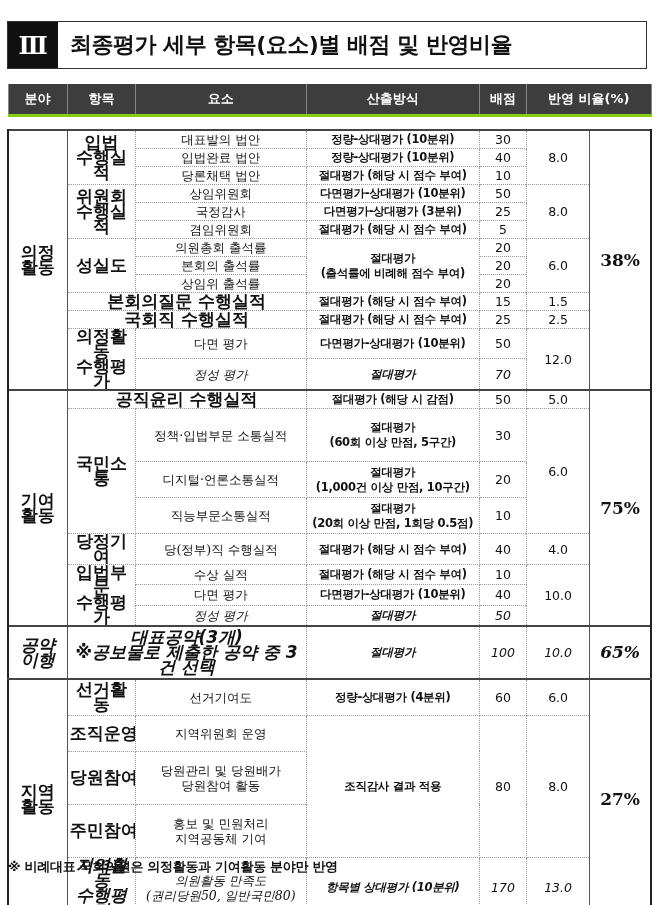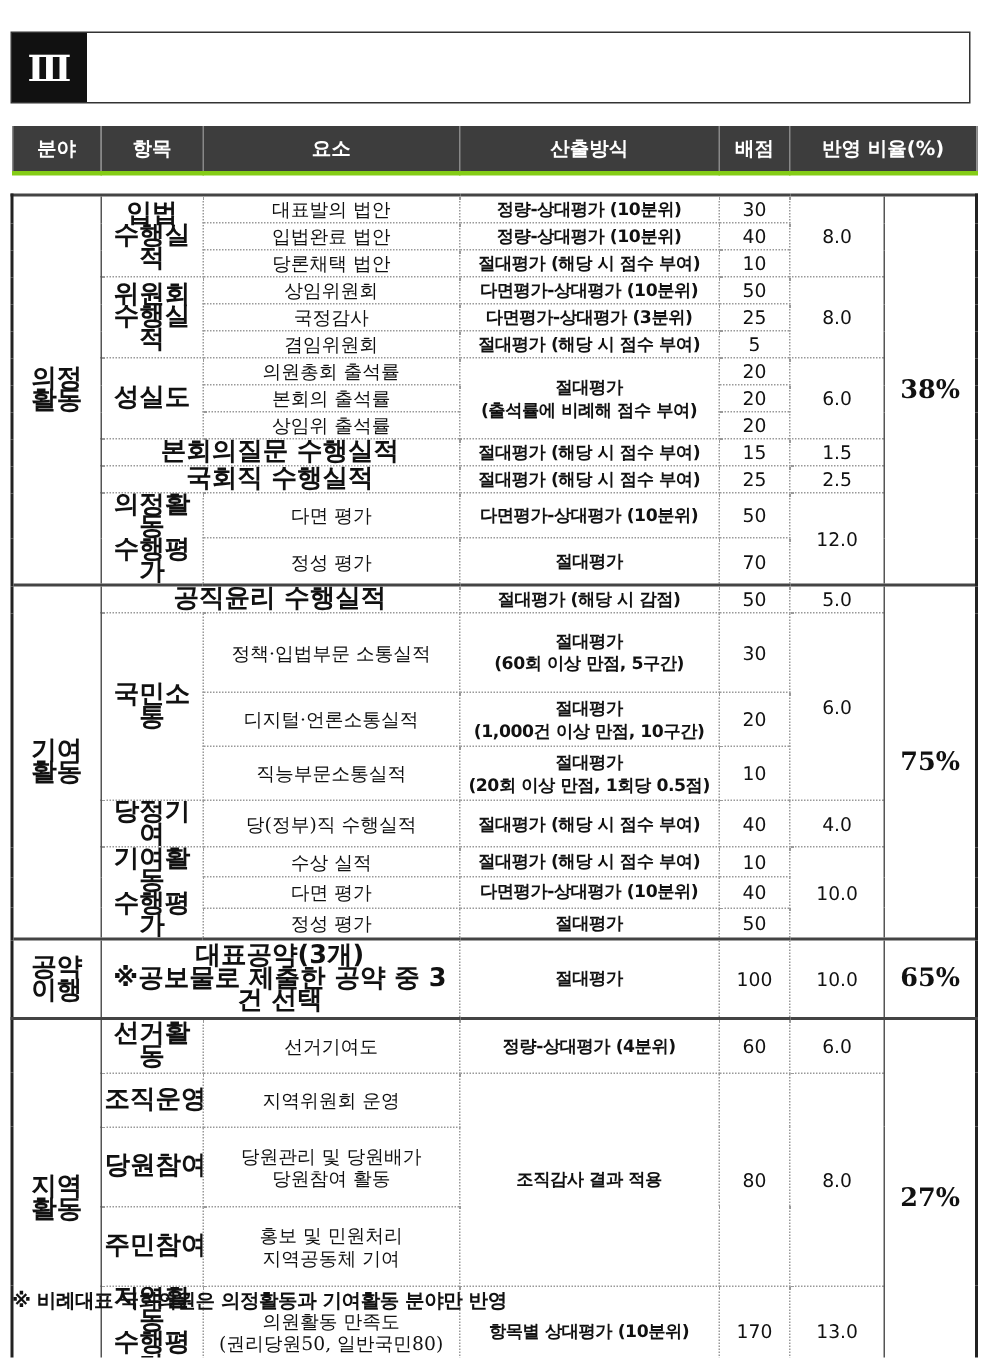--- a/index.html
+++ b/index.html
@@ -19,32 +19,33 @@
   table.main td { text-align:center; vertical-align:middle; padding:0 2px; line-height:15px;
                   border:1px dotted #999; height:17px; white-space:nowrap; overflow:hidden; }
   td.field { font-size:17px; font-weight:bold; line-height:32px; border-left:2px solid #222 !important;
              border-right:1px solid #555 !important; }
   td.item { font-weight:bold; font-size:17px; border-right:1px dotted #777; }
   td.elem { font-family:"DejaVu Serif","Liberation Serif",serif; font-size:12.5px; }
   td.method { font-weight:bold; font-size:11.5px; letter-spacing:-0.3px; }
   td.num { font-size:12.5px; }
   td.pct { font-family:"DejaVu Serif","Liberation Serif",serif; font-weight:bold; font-size:17px;
            border-right:2px solid #222 !important; border-left:1px solid #555 !important; }
-  tr.sec-end td { border-bottom:2px solid #444 !important; }
+  tr.sec-end td { border-bottom:2px solid #444 !important;font-style:italic; }
   tr.sec-start td { border-top:2px solid #444 !important; }
   .gap { height:12px !important; }
   .footnote { position:absolute; left:8px; top:858px; font-size:13px; font-weight:bold;
               letter-spacing:-0.3px; }
   .hdr-row { border-bottom:3px solid #84cc16; }
 </style>
 </head>
 <body>
 
 <div class="title-box">
   <div class="title-num">Ⅲ</div>
+  <div class="title-text">최종평가 세부 항목(요소)별 배점 및 반영비율</div>
 </div>
 
 <table class="main">
   <colgroup>
     <col style="width:58px">
       <col style="width:67px">
       <col style="width:167px">
     <col style="width:170px">
       <col style="width:46px">
       <col style="width:62px">
@@ -174,21 +175,21 @@
         <td class="num">10</td>
       </tr>
       <tr style="height: 17px;">
         <td class="item" rowspan="1" style="white-space: pre-line;">당정기여</td>
         <td class="elem" style="white-space: pre-line;">당(정부)직 수행실적</td>
         <td class="method" style="white-space: pre-line;">절대평가 (해당 시 점수 부여)</td>
         <td class="num">40</td>
         <td class="num" rowspan="1">4.0</td>
       </tr>
       <tr style="height: 17px;">
-        <td class="item" rowspan="3" style="white-space: pre-line;">기여활동
+        <td class="item" rowspan="3" style="white-space: pre-line;">입법부문
 수행평가</td>
         <td class="elem" style="white-space: pre-line;">수상 실적</td>
         <td class="method" style="white-space: pre-line;">절대평가 (해당 시 점수 부여)</td>
         <td class="num">10</td>
         <td class="num" rowspan="3">10.0</td>
       </tr>
       <tr style="height: 17px;">
         <td class="elem" style="white-space: pre-line;">다면 평가</td>
         <td class="method" style="white-space: pre-line;">다면평가-상대평가 (10분위)</td>
         <td class="num">40</td>

